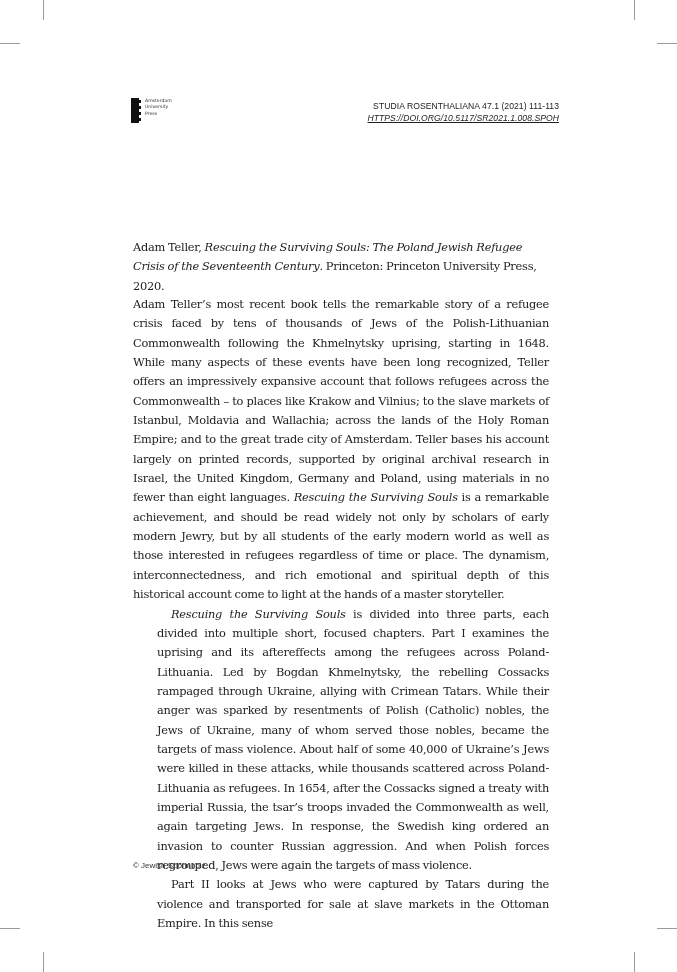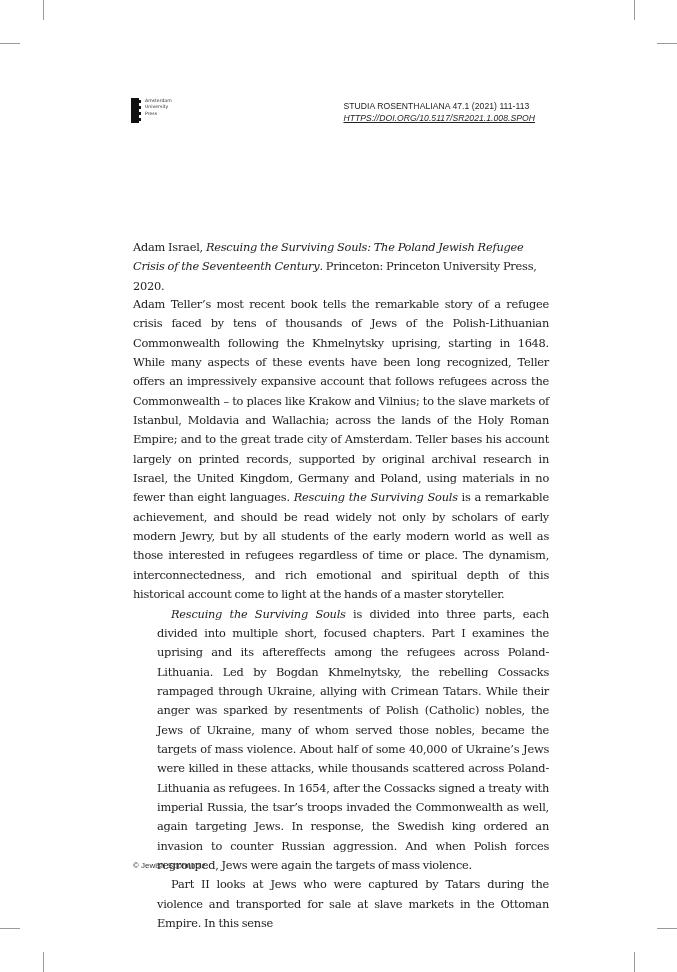--- a/index.html
+++ b/index.html
@@ -2,21 +2,21 @@
 <html><head>
 <meta charset="utf-8">
 <style>
   html, body { margin:0; padding:0; background:#ffffff; }
   body { width:677px; height:972px; position:relative; overflow:hidden; }
   .crop { position:absolute; background:#9a9a9a; }
   .logo { position:absolute; left:131px; top:98px; width:40px; height:26px; }
   .logo-bar { position:absolute; left:0; top:0; width:8px; height:25px; background:#111; }
   .logo-notch { position:absolute; left:7px; width:3px; height:3px; background:#111; }
   .logo-text { position:absolute; left:14px; top:0; font-family:"DejaVu Sans", sans-serif; font-size:4.6px; line-height:6.4px; color:#333; }
-  .header-right { position:absolute; right:142px; top:100px; font-family:"Liberation Sans", sans-serif; font-size:8.6px; line-height:12px; color:#222; letter-spacing:0.05px;margin-left:32px; }
+  .header-right { position:absolute; right:118px; top:100px; text-align:right; font-family:"Liberation Sans", sans-serif; font-size:8.6px; line-height:12px; color:#222; letter-spacing:0.05px;margin-left:32px; }
   .header-right .doi { font-style:italic;text-decoration:underline; }
   .text { position:absolute; left:133px; width:416px; font-family:"DejaVu Serif", serif; font-size:11.4px; line-height:19.35px; color:#222; text-align:justify; letter-spacing:-0.25px; word-spacing:-0.4px; }
   .citation { top:238px; text-align:left; }
   .body { top:295px; }
   .body p { margin:0; }
   .body p.indent { text-indent:14px;margin-left:24px; }
   .footer { position:absolute; left:133px; width:416px; top:860px; font-family:"Liberation Sans", sans-serif; font-size:8px; line-height:12.5px; color:#333; }
   .footer .license-row { display:flex; justify-content:space-between; }
   .page-num { font-family:"DejaVu Sans", sans-serif; font-size:8.5px; font-weight:bold; color:#222; padding-right:3px; }
 </style>
@@ -43,21 +43,21 @@
     <div>University</div>
     <div>Press</div>
   </div>
 </div>
 
 <div class="header-right">
   <div>STUDIA ROSENTHALIANA 47.1 (2021) 111-113</div>
   <div class="doi">HTTPS://DOI.ORG/10.5117/SR2021.1.008.SPOH</div>
 </div>
 
-<div class="text citation"><span>Adam Israel, </span><em>Rescuing the Surviving Souls: The Poland Jewish Refugee Crisis of the Seventeenth Century</em><span>. Princeton: Princeton University Press, 2020.</span></div>
+<div class="text citation"><span>Adam Teller, </span><em>Rescuing the Surviving Souls: The Poland Jewish Refugee Crisis of the Seventeenth Century</em><span>. Princeton: Princeton University Press, 2020.</span></div>
 
 <div class="text body">
   <p><span>Adam Teller’s most recent book tells the remarkable story of a refugee crisis faced by tens of thousands of Jews of the Polish-Lithuanian Commonwealth following the Khmelnytsky uprising, starting in 1648. While many aspects of these events have been long recognized, Teller offers an impressively expansive account that follows refugees across the Commonwealth – to places like Krakow and Vilnius; to the slave markets of Istanbul, Moldavia and Wallachia; across the lands of the Holy Roman Empire; and to the great trade city of Amsterdam. Teller bases his account largely on printed records, supported by original archival research in Israel, the United Kingdom, Germany and Poland, using materials in no fewer than eight languages. </span><em>Rescuing the Surviving Souls</em><span> is a remarkable achievement, and should be read widely not only by scholars of early modern Jewry, but by all students of the early modern world as well as those interested in refugees regardless of time or place. The dynamism, interconnectedness, and rich emotional and spiritual depth of this historical account come to light at the hands of a master storyteller.</span></p>
   <p class="indent"><em>Rescuing the Surviving Souls</em><span> is divided into three parts, each divided into multiple short, focused chapters. Part I examines the uprising and its aftereffects among the refugees across Poland-Lithuania. Led by Bogdan Khmelnytsky, the rebelling Cossacks rampaged through Ukraine, allying with Crimean Tatars. While their anger was sparked by resentments of Polish (Catholic) nobles, the Jews of Ukraine, many of whom served those nobles, became the targets of mass violence. About half of some 40,000 of Ukraine’s Jews were killed in these attacks, while thousands scattered across Poland-Lithuania as refugees. In 1654, after the Cossacks signed a treaty with imperial Russia, the tsar’s troops invaded the Commonwealth as well, again targeting Jews. In response, the Swedish king ordered an invasion to counter Russian aggression. And when Polish forces regrouped, Jews were again the targets of mass violence.</span></p>
   <p class="indent"><span>Part II looks at Jews who were captured by Tatars during the violence and transported for sale at slave markets in the Ottoman Empire. In this sense</span></p>
 </div>
 
 <div class="footer">
   <div>© Jewish Spohnholz</div>
 </div>

